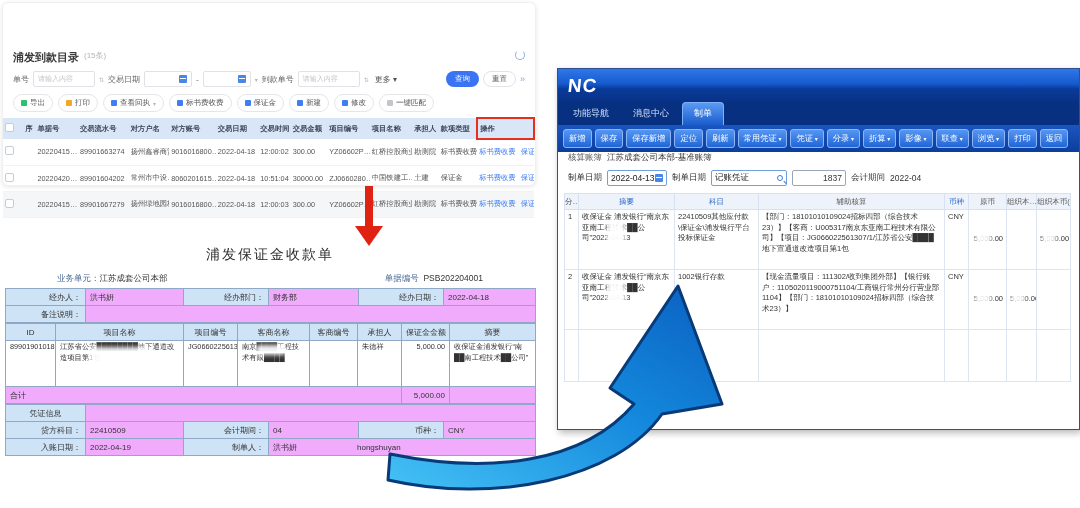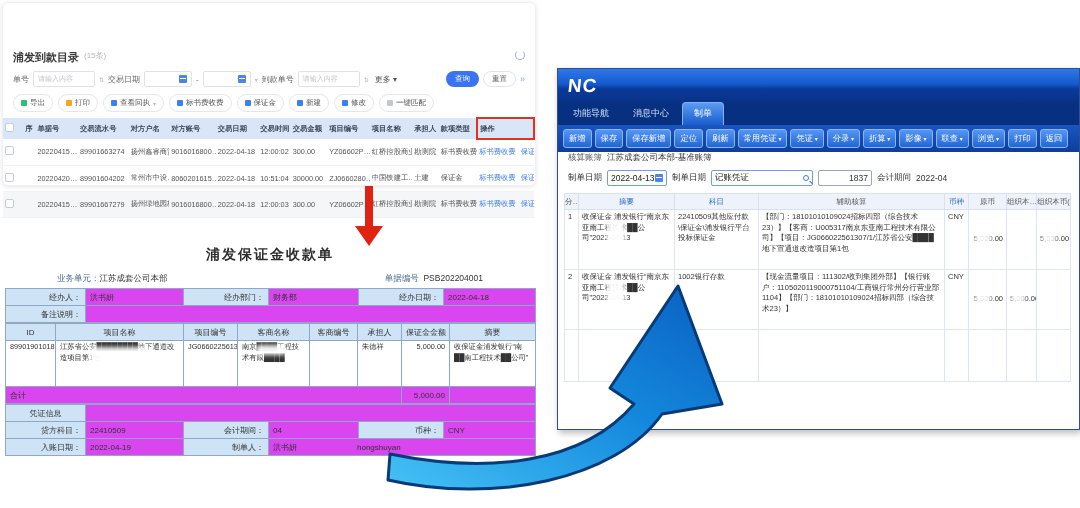--- a/index.html
+++ b/index.html
@@ -34,28 +34,28 @@
   table.list tr.r-alt td { background:#f4f6f8; }
   .op-th { border:2px solid #e5301f !important; color:#3c4757; }
   .chk { display:inline-block; width:9px; height:9px; border:1px solid #c7ccd4; border-radius:2px; background:#fff; }
   .oplink { color:#3f7ef0; margin-right:5px; }
 
   
   #red-arrow { position:absolute; left:352px; top:186px; }
 
   
   #pufa-form { position:absolute; left:5px; top:246px; width:530px; }
-  .form-title { text-align:center; font-size:14px; font-weight:bold; color:#2d2d2d; letter-spacing:2px; margin-bottom:9px; }
+  .form-title { text-align:center; font-size:14px; font-weight:normal; color:#2d2d2d; letter-spacing:2px; margin-bottom:9px; }
   .form-meta { display:flex; justify-content:space-between; font-size:8.5px; color:#4a6b94; padding:0 52px 3px 52px; }
   .form-meta b { color:#333; font-weight:normal; }
   table.frm { width:100%; border-collapse:collapse; table-layout:fixed; font-size:8px; }
   table.frm td { border:1px solid #8fa8c6; height:17px; padding:1px 4px; color:#333; overflow:hidden; }
   td.lbl { background:#cfe3f6; text-align:right; color:#33527a; white-space:nowrap; }
   td.hdr { background:#cfe3f6; text-align:center; color:#33527a; white-space:nowrap; }
-  td.val { background:#d946ef; }
+  td.val { background:#f0abfc; }
   td.det { background:#fff; font-size:7.3px; vertical-align:top; white-space:normal; line-height:1.45; position:relative; }
   .amt { text-align:right; }
   .smudge { position:absolute; background:rgba(255,255,255,.95); filter:blur(2px); border-radius:3px; pointer-events:none; }
 
   
   #nc { position:absolute; left:557px; top:68px; width:523px; height:362px; background:#fff;
     border:1px solid #2d4f96; box-shadow:2px 3px 7px rgba(0,0,0,.28); }
   .nc-titlebar { height:33px; background:linear-gradient(#2f78e8 0%, #155ace 45%, #0a3a9a 60%, #083287 100%); display:flex; align-items:center; padding:0 10px; }
   .nc-logo { color:#fff; font-weight:bold; font-size:19px; letter-spacing:1px; transform:skewX(-6deg); }
   .nc-tabs { height:23px; background:#083080; display:flex; align-items:flex-end; padding:0 4px; gap:2px; }
@@ -372,21 +372,21 @@
   <div class="nc-info">
     <b>核算账簿</b><span>江苏成套公司本部-基准账簿</span>
   </div>
   <div class="nc-fields">
     <span>制单日期</span>
     <span class="nc-input" style="width:60px">
         <span>2022-04-13</span>
         <span class="cal"></span>
       </span>
     <span>制单日期</span>
-    <span class="nc-input" style="width:102px">
+    <span class="nc-input" style="width:76px">
         <span>记账凭证</span>
         <span class="mag"></span>
       </span>
     <span class="nc-input vno">
         <span>1837</span>
       </span>
     <span>会计期间</span>
     <span>2022-04</span>
   </div>
   <table class="nct">

